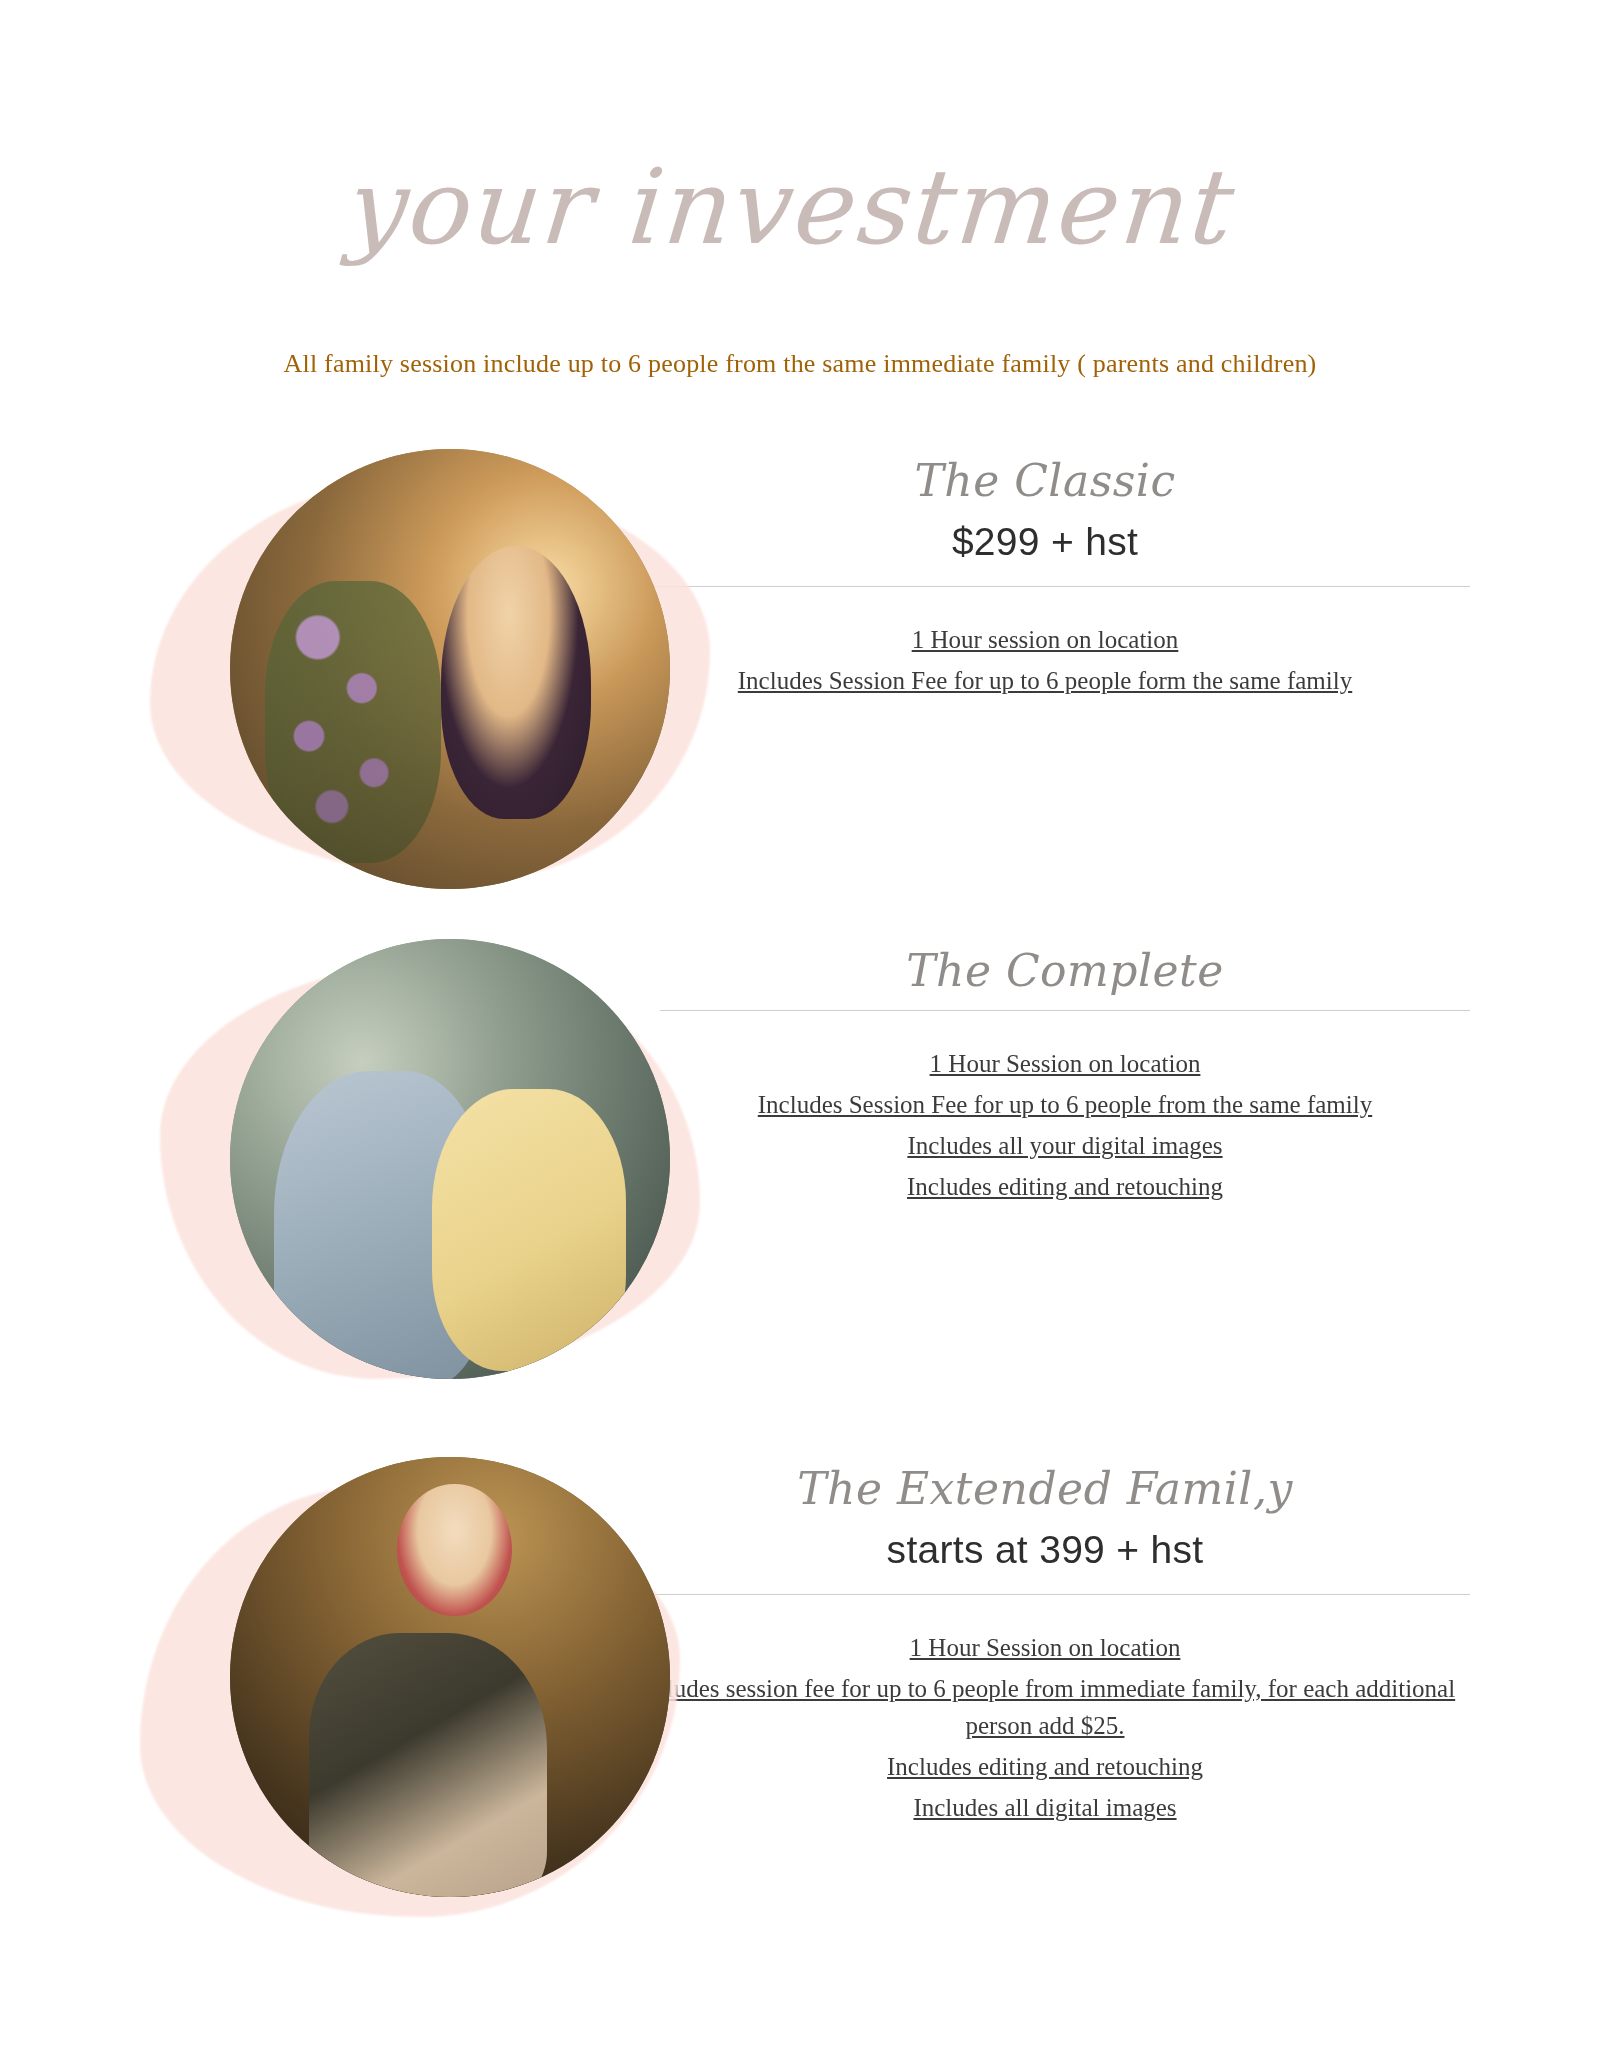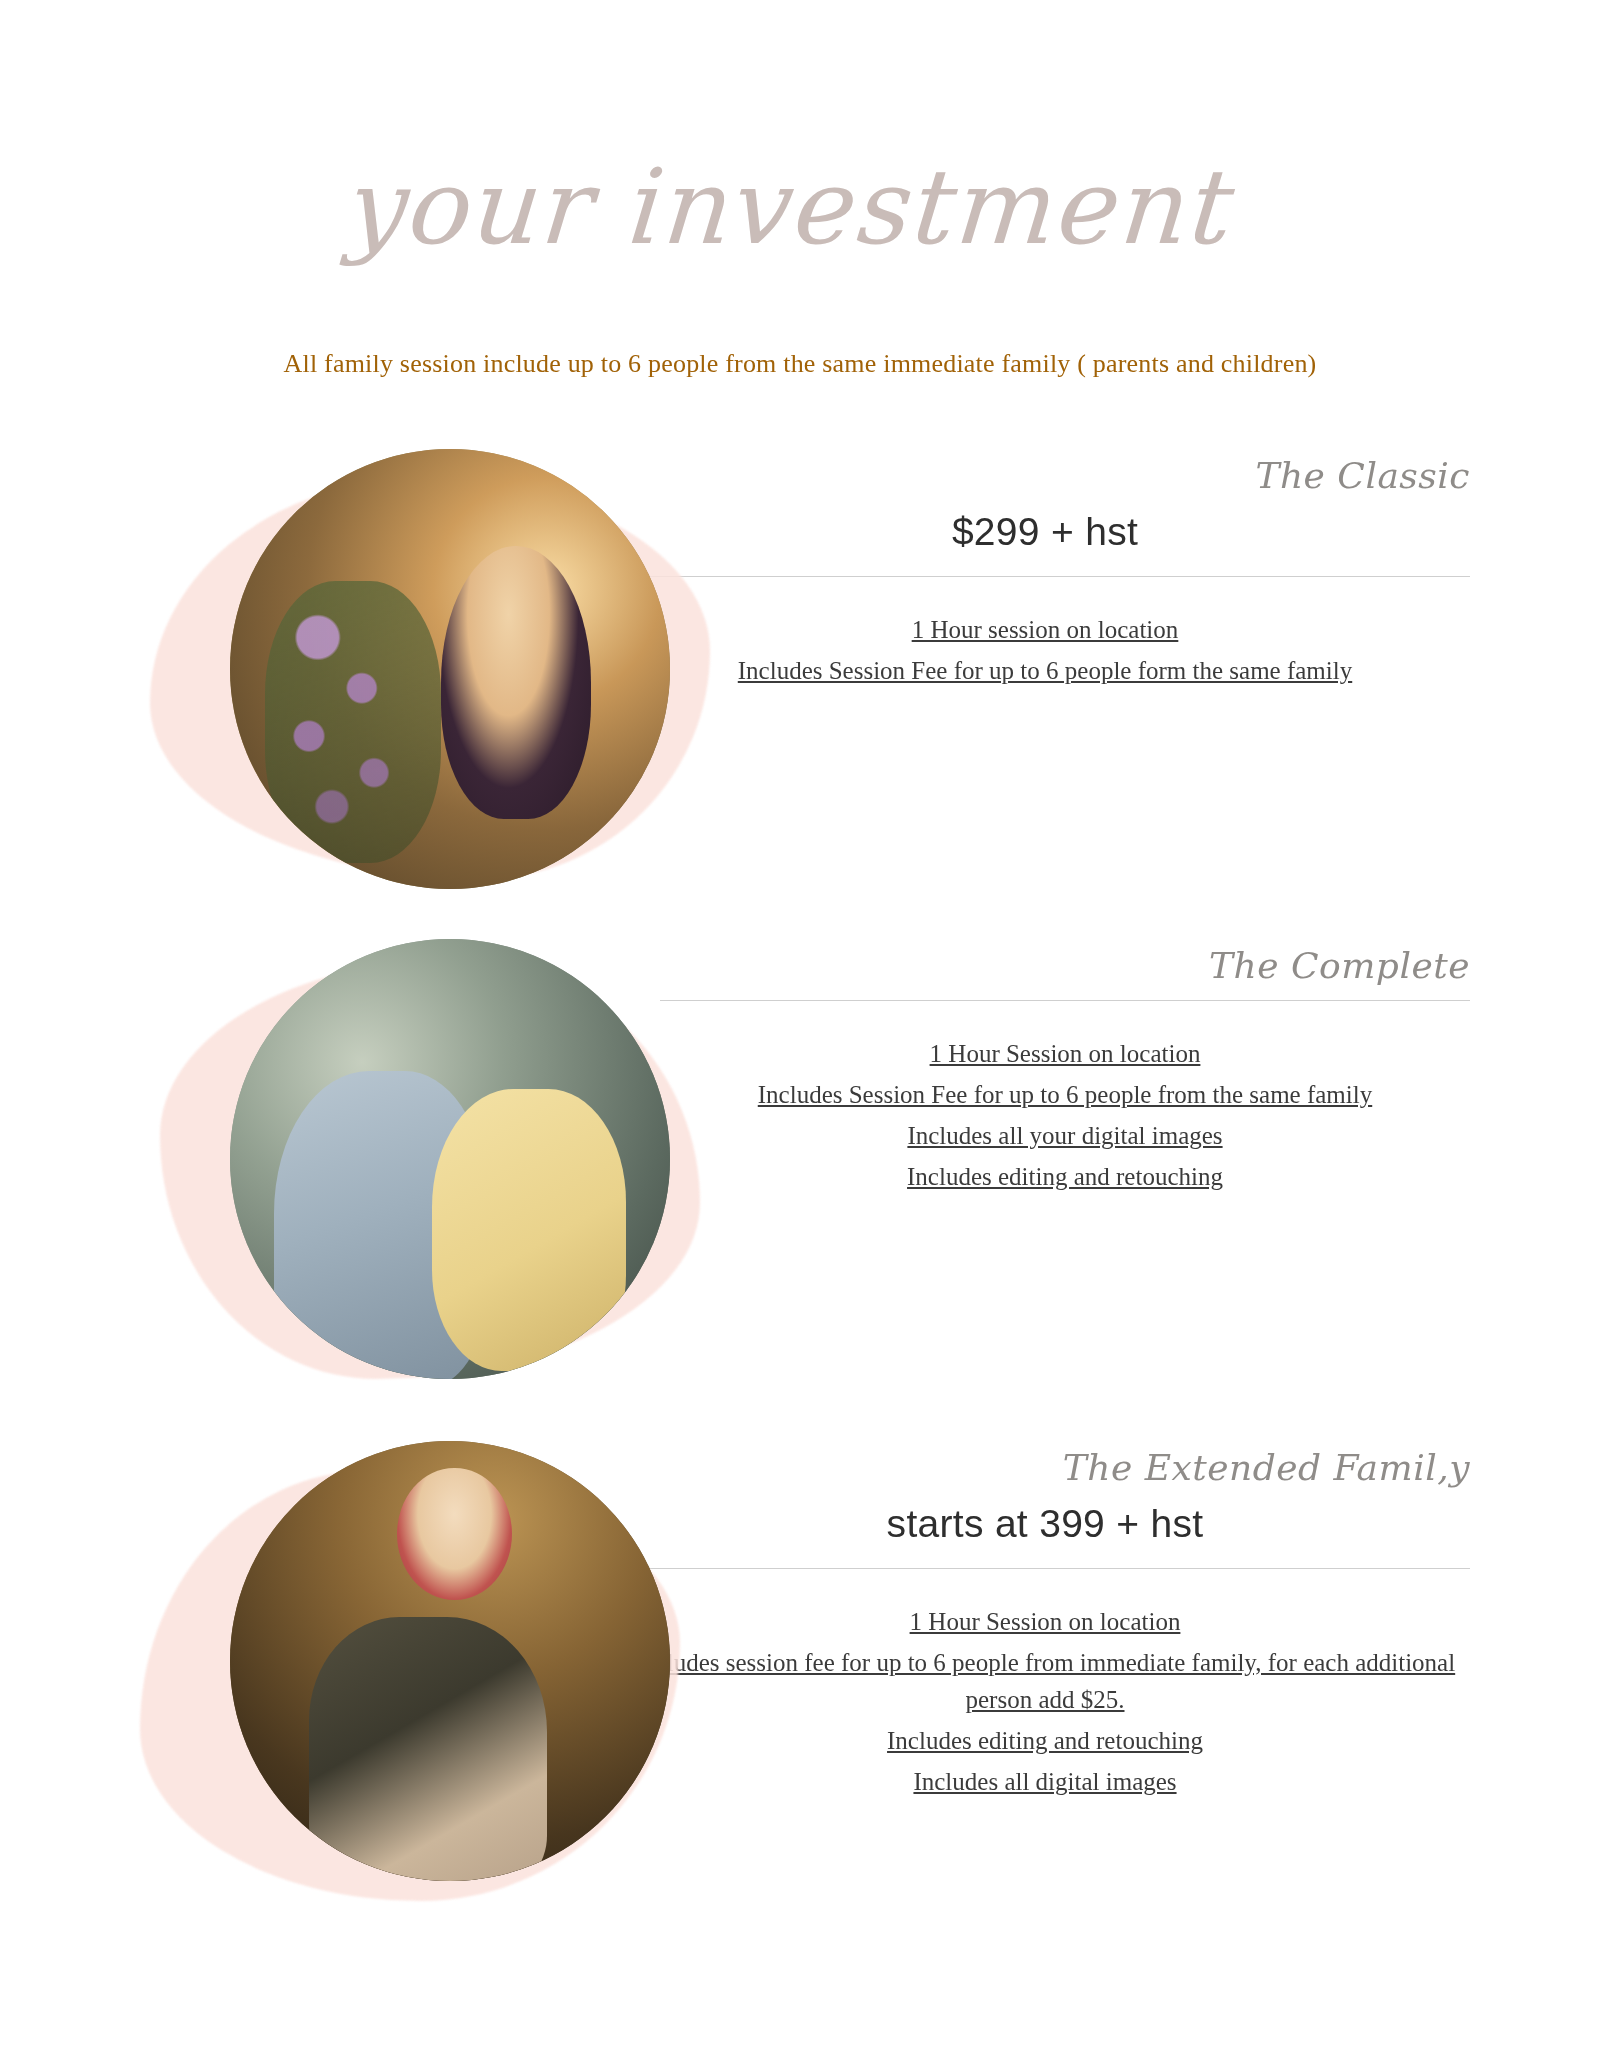--- a/index.html
+++ b/index.html
@@ -187,26 +187,25 @@
   .info {
     flex: 1 1 auto;
     padding-right: 130px;
     padding-top: 8px;
     text-align: center;
   }
 
   .pkg-name {
     font-family: "DejaVu Serif", serif;
     font-style: italic;
-    font-size: 36px;
+    font-size: 44px;
     color: #8f8c89;
     letter-spacing: 0.5px;
     margin: 0 0 14px 0;
     font-weight: 400;
-    text-align: right;
   }
 
   .pkg-price {
     font-family: "Liberation Sans", sans-serif;
     font-size: 39px;
     color: #2e2e2e;
     margin: 0 0 22px 0;
     letter-spacing: 0.3px;
   }
 
@@ -228,21 +227,21 @@
     line-height: 1.48;
     color: #3b3b3b;
     margin-bottom: 4px;
     text-decoration: underline;
   }
 
   
   .package--classic .info { padding-top: 6px; }
   .package--complete { margin-top: 20px; gap: 40px; }
   .package--complete .info { padding-top: 6px; }
-  .package--extended { margin-top: 32px; }
+  .package--extended { margin-top: 48px; }
   .package--extended .info { padding-top: 6px; }
 </style>
 </head>
 <body>
 
 <div class="page">
 
   <div class="title">your investment</div>
 
   <div class="subtitle">All family session include up to 6 people from the same immediate family ( parents and children)</div>

